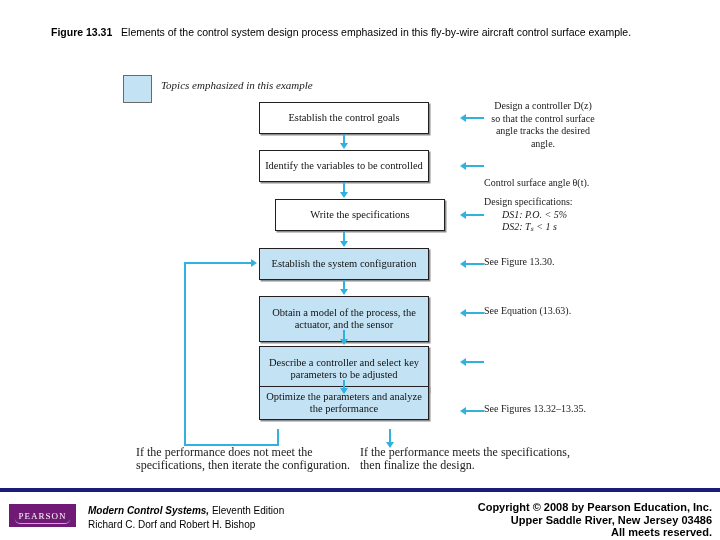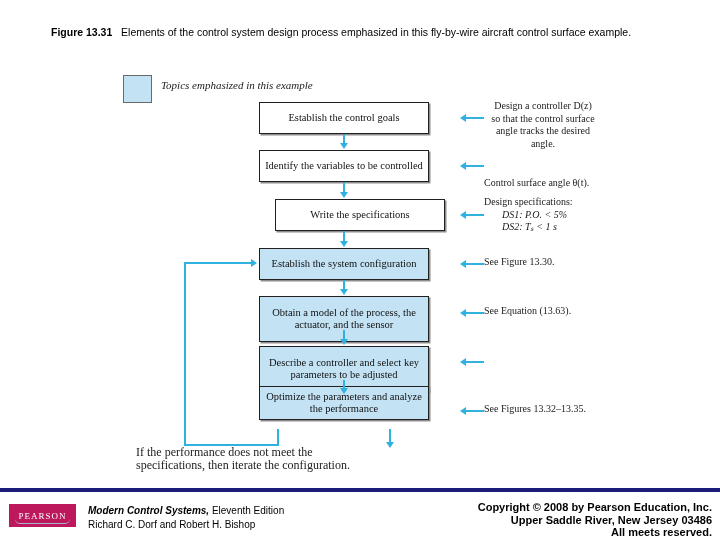--- a/index.html
+++ b/index.html
@@ -86,21 +86,21 @@
     font-size:12px;color:#1b1b1b;line-height:13px;
   }
 
   
   #footer-rule{
     position:absolute;left:0;top:488px;width:720px;height:4px;
     background:#1b1b79;
   }
   #pearson-logo{
     position:absolute;left:9px;top:504px;width:67px;height:23px;
-    background:#be185d;
+    background:#701a75;
     display:flex;align-items:center;justify-content:center;
   }
   #pearson-logo .word{
     color:#ffffff;font-size:9px;letter-spacing:1px;
     font-family:"Liberation Serif", serif;
   }
   #pearson-logo .swoosh{
     position:absolute;left:6px;bottom:3px;width:55px;height:4px;
     border-bottom:1.5px solid #aab4d8;border-radius:0 0 40px 40px;
   }
@@ -232,20 +232,24 @@
 
   <div class="anno" style="top:341px;">
     <span>See Figures 13.32–13.35.</span>
   </div>
 
   <div class="bnote" style="left:136px;top:384px;">
     <span>If the performance does not meet the</span><br>
     <span>specifications, then iterate the configuration.</span>
   </div>
 
+  <div class="bnote" style="left:360px;top:384px;">
+    <span>If the performance meets the specifications,</span><br>
+    <span>then finalize the design.</span>
+  </div>
 
 </div>
 
 <div id="footer-rule"></div>
 
 <div id="pearson-logo">
   <span class="word">PEARSON</span>
   <span class="swoosh"></span>
 </div>
 

